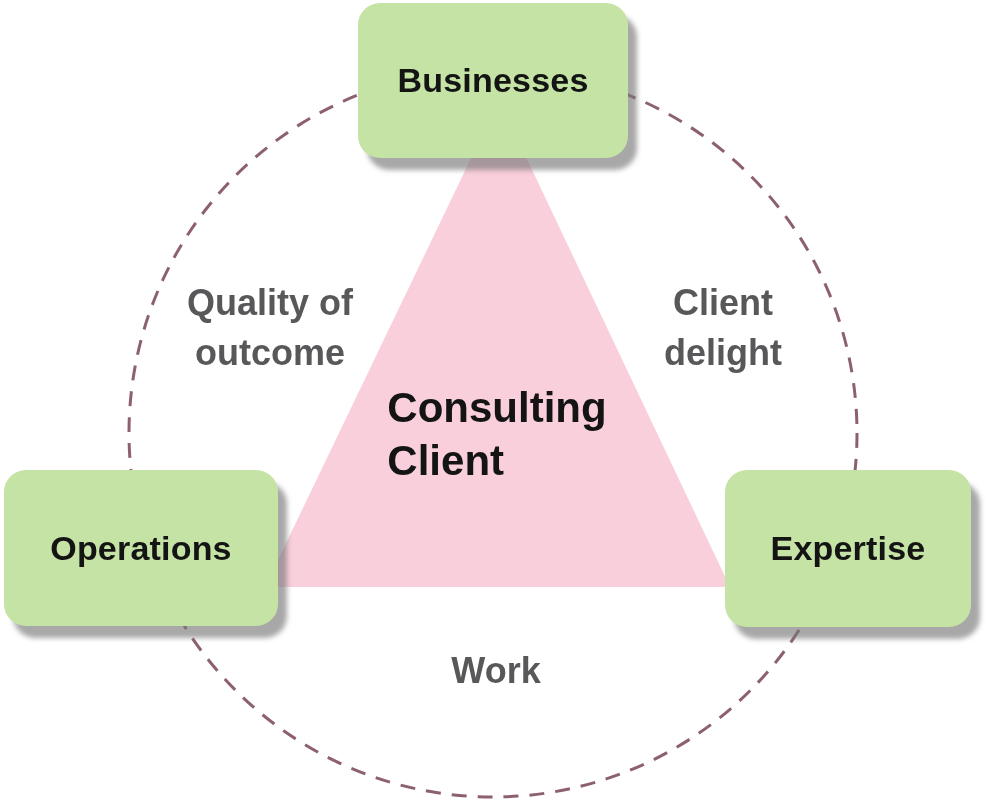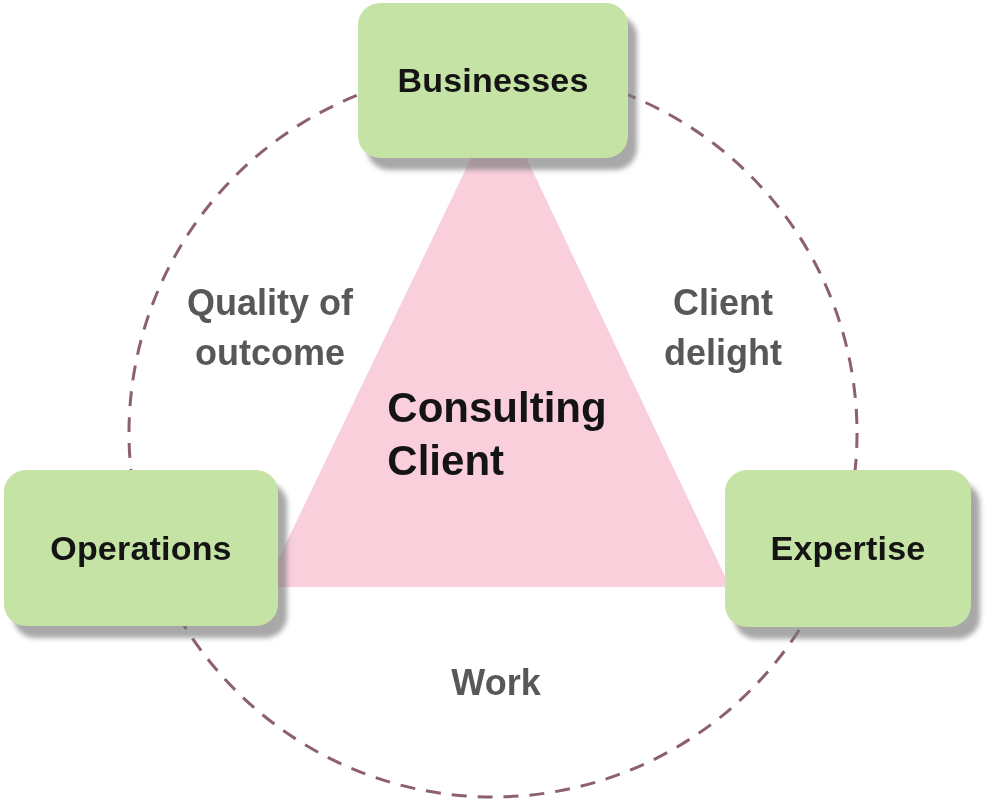--- a/index.html
+++ b/index.html
@@ -46,21 +46,21 @@
     position: absolute;
     transform: translateX(-50%);
     text-align: center;
     font-size: 36px;
     font-weight: 700;
     line-height: 1.38;
     white-space: nowrap;
   }
   .edge-label-quality { left: 270px; top: 278px; }
   .edge-label-client  { left: 723px; top: 278px; }
-  .edge-label-work    { left: 496px; top: 646px; margin-top: 12px; }
+  .edge-label-work    { left: 496px; top: 646px; }
 </style>
 </head>
 <body>
 
 <div class="canvas">
 
   <svg class="layer" width="1006" height="804" viewBox="0 0 1006 804">
     <circle cx="493" cy="433" r="364" fill="none" stroke-width="3" stroke-dasharray="15 11" stroke="#8d6070"></circle>
     <polygon points="499,100 265,587 730,587" fill="#f9cfdc"></polygon>
   </svg>

